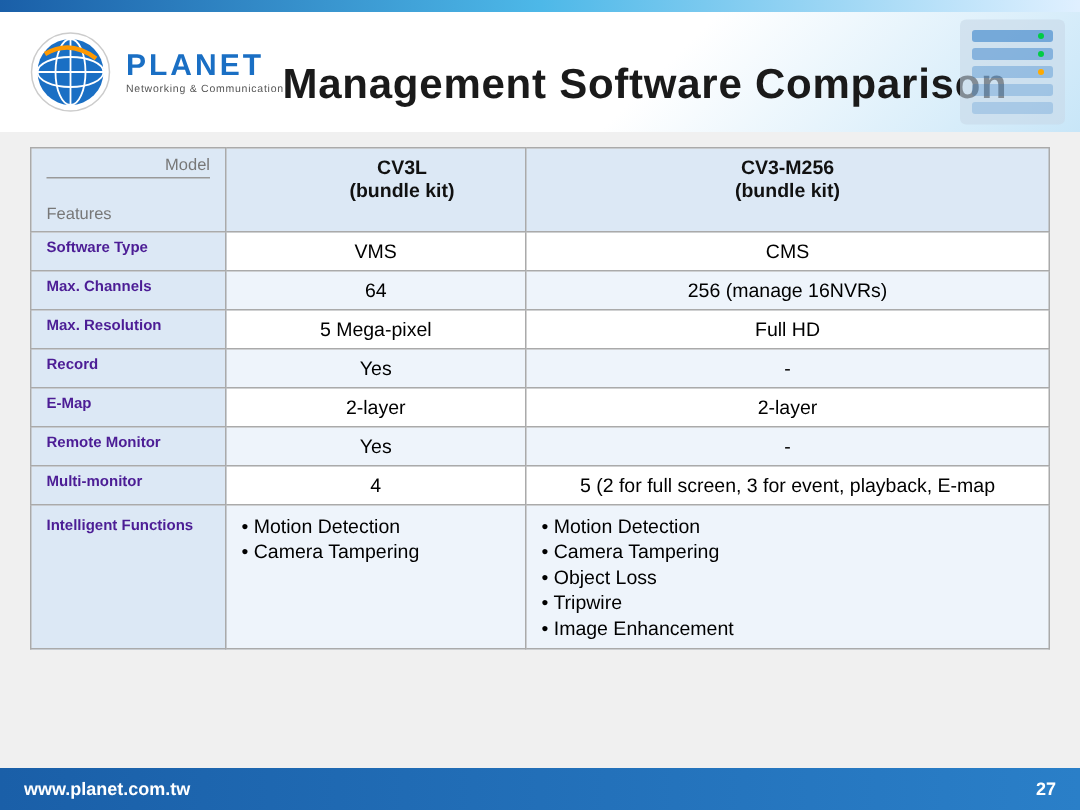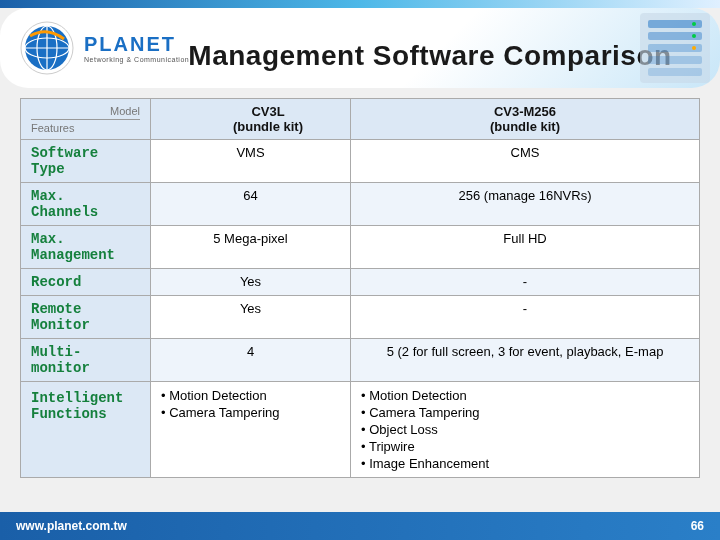--- a/index.html
+++ b/index.html
@@ -23,21 +23,20 @@
 
     
     .header {
       position: absolute;
       top: 8px; left: 0; right: 0;
       height: 80px;
       background: linear-gradient(135deg, #ffffff 60%, #c8e6f8 100%);
       display: flex;
       align-items: center;
       padding: 0 20px;
-      border-radius: 28px;
     }
 
     .logo-area {
       display: flex;
       align-items: center;
       gap: 10px;
     }
 
     .logo-globe {
       width: 54px;
@@ -139,24 +138,23 @@
     
     .comparison-table tbody tr:nth-child(odd) {
       background: #ffffff;
     }
     .comparison-table tbody tr:nth-child(even) {
       background: #eef4fb;
     }
 
     .row-label {
       font-weight: bold;
-      font-size: 14px;
-      color: #15803d;
+      font-size: 10px;
+      color: #4c1d95;
       background: #dce8f5 !important;
-      font-family: Liberation Mono, monospace;
     }
 
     .cell-center {
       text-align: center;
     }
 
     .bullet-list {
       list-style: none;
       padding: 0;
       margin: 0;
@@ -228,21 +226,21 @@
     <circle cx="134" cy="40" r="2" fill="#ffaa00"></circle>
   </svg>
 </div>
 
 <div class="content">
   <table class="comparison-table">
     <thead>
       <tr>
         <th class="th-features">
           <div style="text-align:right; font-size:11px; color:#777;">Model</div>
-          <div style="border-top:1px solid #999; margin-top:2px; padding-top:2px; text-align:left; font-size:11px; color:#777;">Features</div>
+          <div style="border-top:1px solid #999; margin-top:2px; padding-top:18px; text-align:left; font-size:11px; color:#777;">Features</div>
         </th>
         <th style="text-align:center; width:200px; background:#dce8f5;padding-left:45px;">
           <span>CV3L</span><br>
           <span>(bundle kit)</span>
         </th>
         <th style="text-align:center; background:#dce8f5;">
           <span>CV3-M256</span><br>
           <span>(bundle kit)</span>
         </th>
       </tr>
@@ -252,28 +250,33 @@
           <td class="row-label">Software Type</td>
           <td class="cell-center">VMS</td>
           <td class="cell-center">CMS</td>
         </tr>
         <tr>
           <td class="row-label">Max. Channels</td>
           <td class="cell-center">64</td>
           <td class="cell-center">256 (manage 16NVRs)</td>
         </tr>
         <tr>
-          <td class="row-label">Max. Management</td>
+          <td class="row-label">Max. Resolution</td>
           <td class="cell-center">5 Mega-pixel</td>
           <td class="cell-center">Full HD</td>
         </tr>
         <tr>
           <td class="row-label">Record</td>
           <td class="cell-center">Yes</td>
           <td class="cell-center">-</td>
+        </tr>
+        <tr>
+          <td class="row-label">E-Map</td>
+          <td class="cell-center">2-layer</td>
+          <td class="cell-center">2-layer</td>
         </tr>
         <tr>
           <td class="row-label">Remote Monitor</td>
           <td class="cell-center">Yes</td>
           <td class="cell-center">-</td>
         </tr>
         <tr>
           <td class="row-label">Multi-monitor</td>
           <td class="cell-center">4</td>
           <td class="cell-center">5 (2 for full screen, 3 for event, playback, E-map</td>
@@ -295,14 +298,14 @@
               <li>Image Enhancement</li>
             </ul>
           </td>
         </tr>
       </tbody>
   </table>
 </div>
 
 <div class="bottom-bar">
   <span class="bottom-url">www.planet.com.tw</span>
-  <span class="bottom-page">66</span>
+  <span class="bottom-page">27</span>
 </div>
 
 </body></html>

